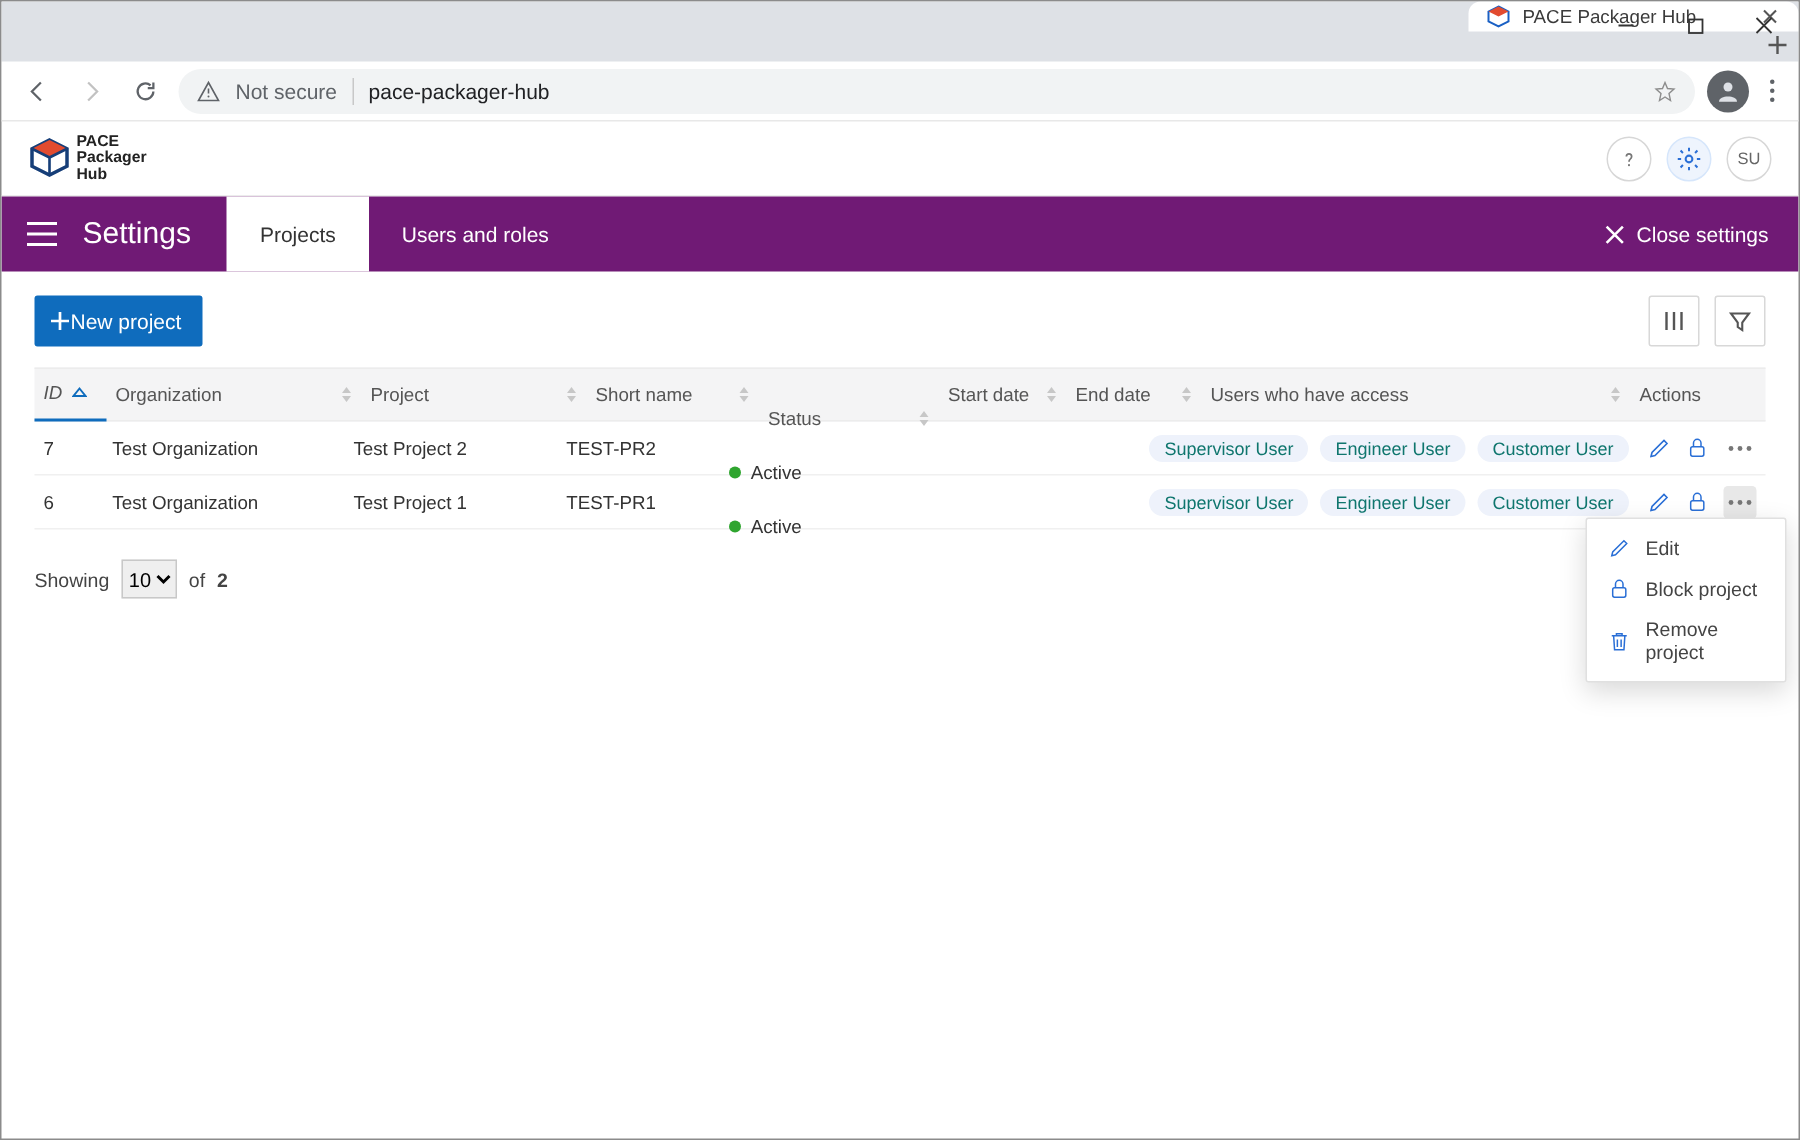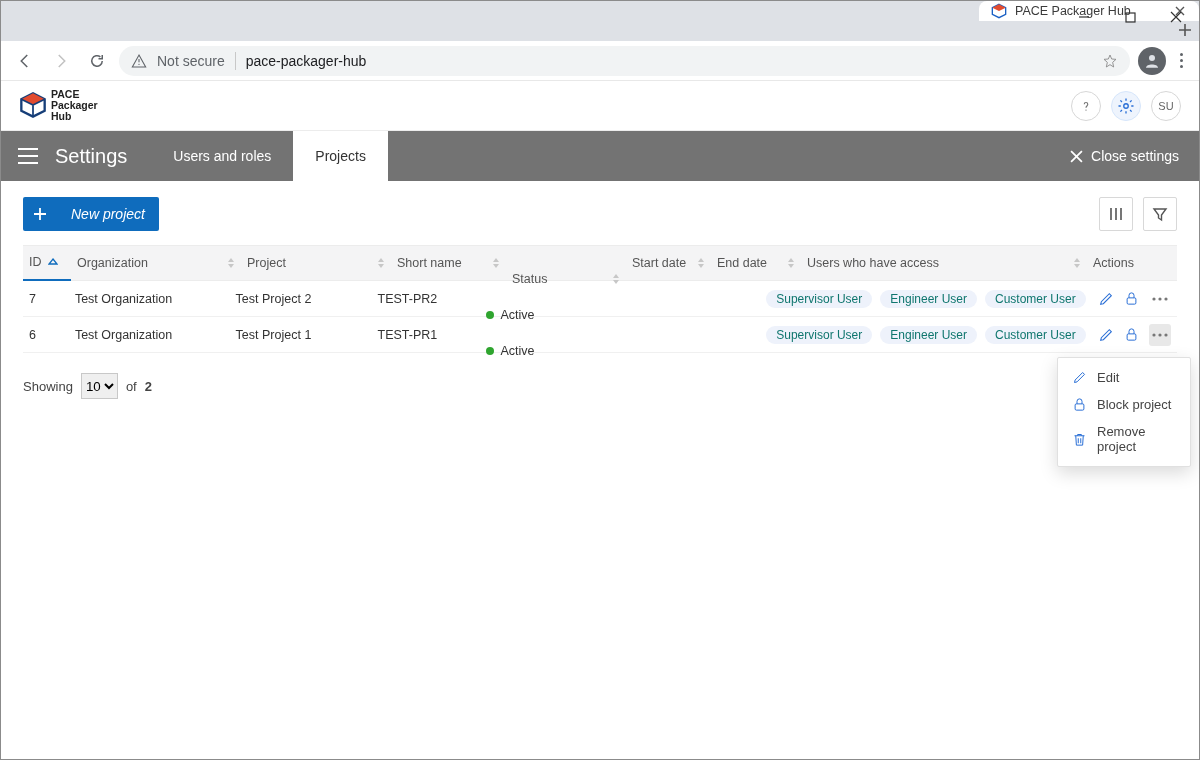--- a/index.html
+++ b/index.html
@@ -32,41 +32,41 @@
   .brand { display:flex; align-items:center; gap:4px; }
   .brand .logo { width:28px; height:28px; }
   .brand .txt { font-size:10.5px; line-height:1.05; color:#222; font-weight:700; }
   .appbar-spacer { flex:1; }
   .circ-btn { width:30px; height:30px; border-radius:50%; display:flex; align-items:center; justify-content:center; cursor:pointer; border:1px solid transparent; color:#555; }
   .circ-btn.gear { color:#2a6fd6; background:#eef4fd; border-color:#d6e6fb; }
   .circ-btn.help { border:1px solid #d7d7d7; }
   .circ-btn.user { border:1px solid #d7d7d7; font-size:11px; color:#666; }
 
   
-  .settings-bar { height:50px; background:#737373; color:#fff; display:flex; align-items:center; }
+  .settings-bar { height:50px; background:#701a75; color:#fff; display:flex; align-items:center; }
   .hamburger { width:54px; display:flex; align-items:center; justify-content:center; cursor:pointer; }
   .settings-title { font-size:20px; font-weight:400; margin-right:24px; }
   .settings-tab { height:50px; display:flex; align-items:center; padding:0 22px; font-size:14px; cursor:pointer; }
   .settings-tab.active { background:#fff; color:#333; }
   .close-settings { margin-left:auto; display:flex; align-items:center; gap:8px; padding:0 20px; height:100%; cursor:pointer; font-size:14px; }
 
   
   .content { padding:16px 22px; position:relative; }
   .toolbar { display:flex; align-items:center; }
-  .btn-primary { background:#0f6cbd; color:#fff; border:none; height:34px; padding:0 14px 0 10px; display:flex; align-items:center; gap:24px; font-size:14px; border-radius:2px; cursor:pointer;font-style:italic; }
+  .btn-primary { background:#0f6cbd; color:#fff; border:none; height:34px; padding:0 14px 0 10px; display:flex; align-items:center; gap:0; font-size:14px; border-radius:2px; cursor:pointer; }
   .tool-spacer { flex:1; }
   .icon-sq { width:34px; height:34px; border:1px solid #d8d8d8; display:flex; align-items:center; justify-content:center; cursor:pointer; color:#555; margin-left:10px; border-radius:2px; background:#fff;}
 
   
   .table { margin-top:14px; width:100%; }
   .thead { background:#f4f4f5; height:36px; display:flex; align-items:center; font-size:12.5px; color:#555; border-top:1px solid #ececec; border-bottom:1px solid #ececec; }
   .th { position:relative; display:flex; align-items:center; gap:6px; padding:0 6px; }
   .th .sort { color:#b6b6b6; }
   .th.sorted .sort-asc { color:#0f6cbd; }
-  .th.id { border-bottom:2px solid #0f6cbd; height:36px; padding-left:6px;}
+  .th.id { border-bottom:2px solid #0f6cbd; height:36px; padding-left:6px;font-style:italic;}
   .col-id     { width:48px; }
   .col-org    { width:170px; }
   .col-proj   { width:150px; }
   .col-short  { width:115px; }
   .col-status { width:120px;margin-top:32px; }
   .col-start  { width:85px; }
   .col-end    { width:90px; }
   .col-users  { flex:1; }
   .col-actions{ width:90px; text-align:left; }
 
@@ -216,25 +216,25 @@
       </div>
   </div>
 
   <div class="settings-bar">
     <div class="hamburger">
       <svg width="20" height="16" viewBox="0 0 20 16">
           <path d="M0 1 H20 M0 8 H20 M0 15 H20" stroke="#fff" stroke-width="2"></path>
         </svg>
     </div>
     <div class="settings-title">Settings</div>
+    <div class="settings-tab active">
+        <span>Projects</span>
+      </div>
     <div class="settings-tab">
         <span>Users and roles</span>
-      </div>
-    <div class="settings-tab active">
-        <span>Projects</span>
       </div>
     <div class="close-settings">
       <span>
           <svg width="13" height="13" viewBox="0 0 12 12">
             <path d="M1 1 L11 11 M11 1 L1 11" stroke="#fff" stroke-width="1.6"></path>
           </svg>
         </span>
       <span>Close settings</span>
     </div>
   </div>
@@ -416,21 +416,21 @@
 
     <div class="paging">
       <span>Showing</span>
       <select>
         <option>10</option>
       </select>
       <span>of</span>
       <b>2</b>
     </div>
 
-    <div class="menu" style="top:176px; right:8px;">
+    <div class="menu" style="top:164px; right:8px;">
       <div class="menu-item">
         <svg width="15" height="15" viewBox="0 0 24 24">
             <path d="M4 20 L8 19 L20 7 L17 4 L5 16 Z" fill="none" stroke="#2a6fd6" stroke-width="1.6"></path>
           </svg>
         <span>Edit</span>
       </div>
       <div class="menu-item">
         <svg width="15" height="15" viewBox="0 0 24 24">
             <rect x="5" y="11" width="14" height="10" rx="2" fill="none" stroke="#2a6fd6" stroke-width="1.6"></rect>
             <path d="M8 11 V7 a4 4 0 0 1 8 0 V11" fill="none" stroke="#2a6fd6" stroke-width="1.6"></path>

